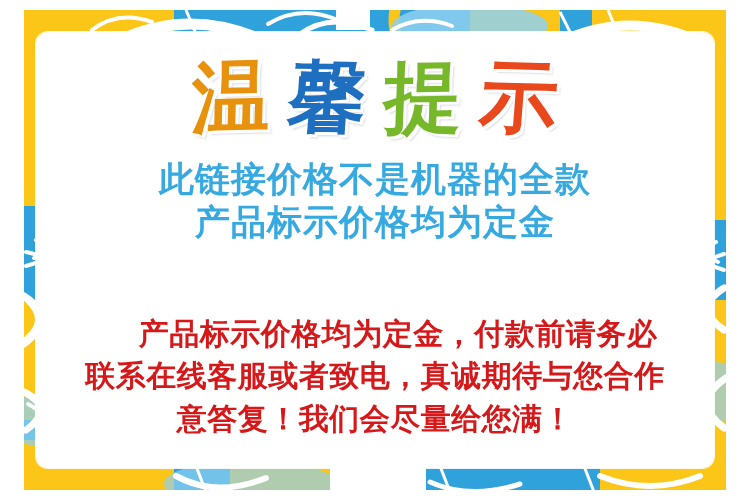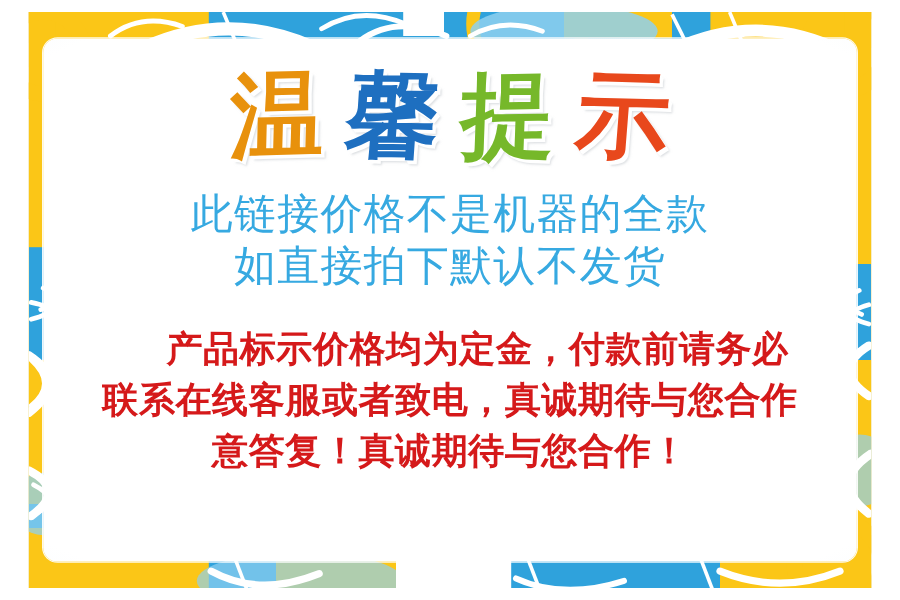--- a/index.html
+++ b/index.html
@@ -44,35 +44,35 @@
        4px 4px 2px rgba(190,195,200,.55);
     transform:skewX(-3deg);
   }
   .title .ch.c0{transform:skewX(-3deg) rotate(-1.5deg);}
   .title .ch.c1{transform:skewX(-3deg) rotate(1deg);}
   .title .ch.c2{transform:skewX(-3deg) rotate(-1deg);}
   .title .ch.c3{transform:skewX(-3deg) rotate(1.5deg);}
 
   .blue-block{
     margin-top:22px;text-align:center;
-    font-size:35px;font-weight:400;line-height:1.24;
+    font-size:35px;font-weight:700;line-height:1.24;
     letter-spacing:1px;
     color:#36A9E1;
   }
   .blue-block .ln{display:block;white-space:nowrap;}
 
   .red-block{
     margin-top:26px;text-align:center;
     font-size:30px;font-weight:700;line-height:1.42;
     letter-spacing:.5px;
     color:#D5191A;
     width:640px;
   }
   .red-block .ln{display:block;white-space:nowrap;}
-  .red-block .ln.l0{text-indent:46px;}
+  .red-block .ln.l0{text-indent:46px;margin-top:42px;}
 </style>
 </head>
 <body style="background: rgb(255, 255, 255);">
 
 <div id="poster">
 
   <div class="frame-wrap">
     <svg class="frame-svg" viewBox="0 0 750 500" preserveAspectRatio="none">
       <defs>
         <clipPath id="frameClip">
@@ -163,23 +163,23 @@
 
     <div class="title">
       <span class="ch c0" style="color: rgb(232, 145, 12);">温</span>
       <span class="ch c1" style="color: rgb(30, 111, 192);">馨</span>
       <span class="ch c2" style="color: rgb(118, 184, 42);">提</span>
       <span class="ch c3" style="color: rgb(232, 72, 28);">示</span>
     </div>
 
     <div class="blue-block" style="color: rgb(54, 169, 225);">
       <span class="ln">此链接价格不是机器的全款</span>
-      <span class="ln">如直接拍下默认不发货</span>
+      <span class="ln">产品标示价格均为定金</span>
     </div>
 
     <div class="red-block" style="color: rgb(213, 25, 26);">
       <span class="ln l0">产品标示价格均为定金，付款前请务必</span>
       <span class="ln">联系在线客服或者致电，真诚期待与您合作</span>
-      <span class="ln">意答复！真诚期待与您合作！</span>
+      <span class="ln">意答复！我们会尽量给您满！</span>
     </div>
 
   </div>
 </div>
 
 </body></html>

